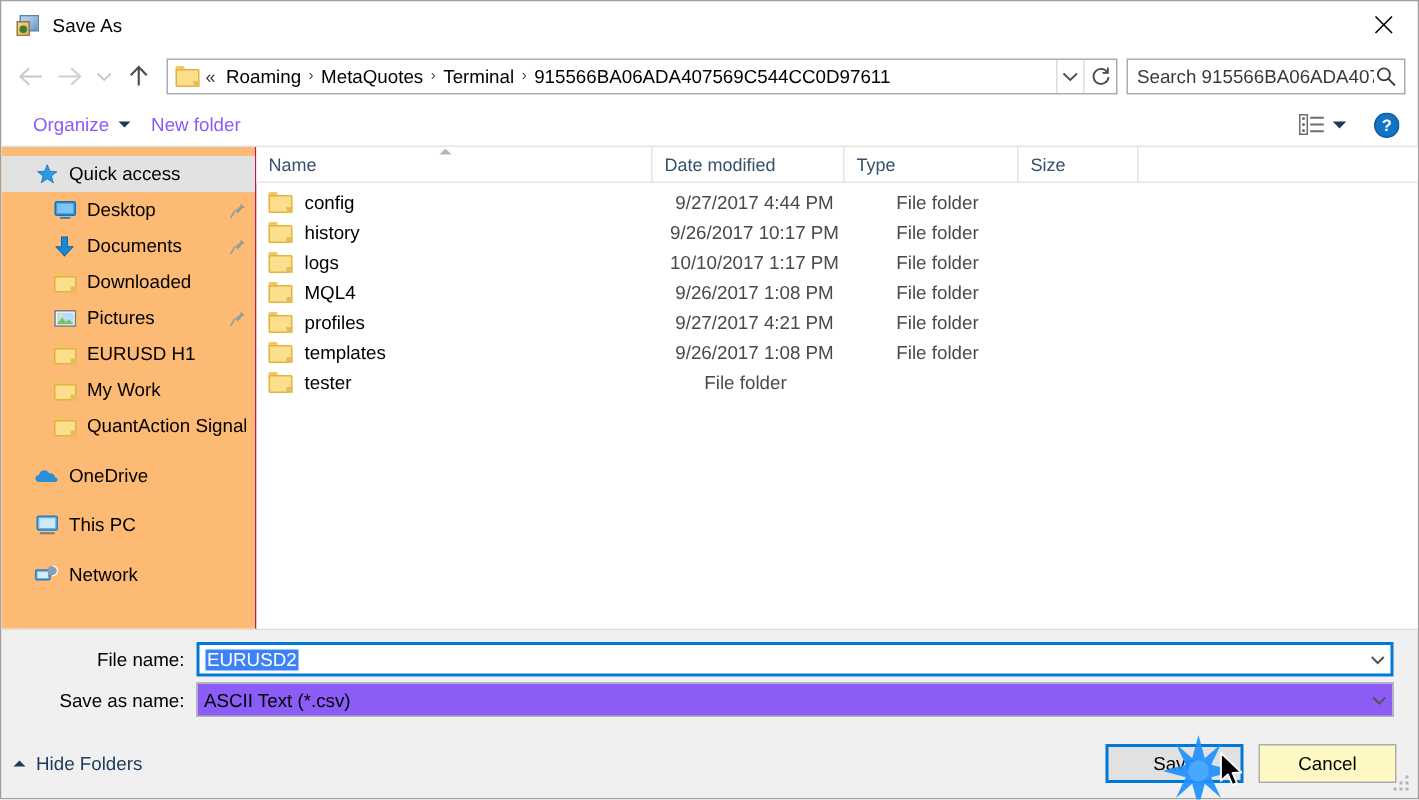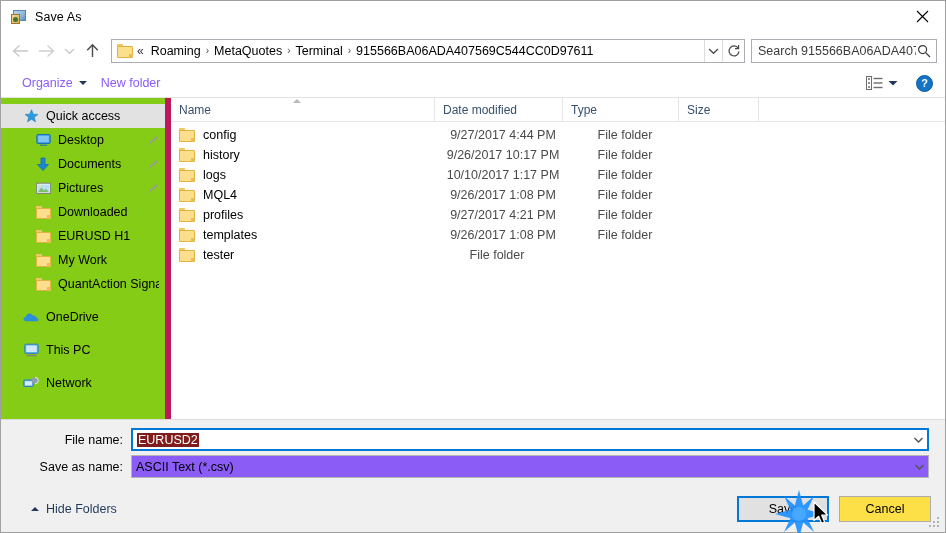--- a/index.html
+++ b/index.html
@@ -193,22 +193,22 @@
   
   .body-area {
     flex: 1 1 auto;
     display: flex;
     min-height: 0;
     background: #fff;
     border-bottom: 1px solid #dcdcdc;
   }
   .sidebar {
     width: 170px; flex: 0 0 170px;
-    background: #84cc16;
-    border-right: 6px solid #be185d;
+    background: #fdba74;
+    border-right: 1px solid #be185d;
     padding-top: 6px;
     overflow: hidden;
   }
   .side-item {
     height: 24px;
     display: flex; align-items: center;
     padding-left: 22px;
     padding-right: 6px;
     font-size: 12.5px;
     color: #000;
@@ -311,52 +311,52 @@
   }
   .combo.focused { border: 2px solid #0078d7; }
   .combo.disabled { background: #8b5cf6; border: 1px solid #b4b4b4; }
   .combo-val {
     flex: 1 1 auto;
     padding-left: 4px;
     font-size: 12.5px;
     white-space: nowrap; overflow: hidden;
   }
   .sel-text {
-    background: #7f1d1d; color: #fff; padding: 1px 1px;
+    background: #3b82f6; color: #fff; padding: 1px 1px;
   }
   .combo-arrow {
     width: 17px; flex: 0 0 17px;
     display: flex; align-items: center; justify-content: center;
   }
 
   
   .footer {
     flex: 0 0 46px;
     background: #f0f0f0;
     display: flex; align-items: center;
-    padding: 0 14px 0 30px;
+    padding: 0 14px 0 8px;
     position: relative;
   }
   .hide-folders {
     display: flex; align-items: center; gap: 7px;
     font-size: 12.5px;
     color: #1e395b;
     cursor: default;
   }
   .hf-caret {
     width: 0; height: 0;
     border-left: 4px solid transparent;
     border-right: 4px solid transparent;
     border-bottom: 4px solid #1e395b;
   }
   .footer-spacer { flex: 1 1 auto; }
   .btn {
     width: 92px; height: 26px;
     border: 1px solid #adadad;
-    background: #fde047;
+    background: #fef9c3;
     font-size: 12.5px;
     color: #000;
     display: flex; align-items: center; justify-content: center;
     cursor: default;
     position: relative;
   }
   .btn.default { border: 2px solid #0078d7; background: #e1e1e1; margin-right: 10px; }
   .grip {
     position: absolute;
     right: 4px; bottom: 3px;
@@ -536,45 +536,45 @@
         <span class="pin">
           <svg width="11" height="11" viewBox="0 0 11 11">
             <path d="M7.6 0.8 L10.2 3.4 L8.3 4 L5.6 7.3 L3.7 5.4 L7 2.7 Z" fill="#9a9a9a"></path>
             <line x1="3.6" y1="5.4" x2="0.8" y2="10.2" stroke="#9a9a9a" stroke-width="1.1"></line>
           </svg>
         </span>
       </div>
 
       <div class="side-item indent">
         <span class="side-ico">
+          <span class="folder-glyph" style="width:15px;height:13px;display:block;">
+            <span class="tab"></span>
+              <span class="body"></span>
+              <span class="fold"></span>
+          </span>
+        </span>
+        <span class="side-label">Downloaded</span>
+      </div>
+
+      <div class="side-item indent">
+        <span class="side-ico">
           <svg width="15" height="13" viewBox="0 0 15 13">
             <rect x="0.7" y="1.2" width="13.6" height="10.2" fill="#ffffff" stroke="#7d7d7d" stroke-width="1"></rect>
             <rect x="1.9" y="2.4" width="11.2" height="7.8" fill="#b8def5"></rect>
             <path d="M1.9 10.2 L5.4 5.6 L8 8.6 L9.8 6.8 L13.1 10.2 Z" fill="#7cbf6a"></path>
             <circle cx="4.3" cy="4.4" r="1.1" fill="#f5e27a"></circle>
           </svg>
         </span>
         <span class="side-label">Pictures</span>
         <span class="pin">
           <svg width="11" height="11" viewBox="0 0 11 11">
             <path d="M7.6 0.8 L10.2 3.4 L8.3 4 L5.6 7.3 L3.7 5.4 L7 2.7 Z" fill="#9a9a9a"></path>
             <line x1="3.6" y1="5.4" x2="0.8" y2="10.2" stroke="#9a9a9a" stroke-width="1.1"></line>
           </svg>
         </span>
-      </div>
-
-      <div class="side-item indent">
-        <span class="side-ico">
-          <span class="folder-glyph" style="width:15px;height:13px;display:block;">
-            <span class="tab"></span>
-              <span class="body"></span>
-              <span class="fold"></span>
-          </span>
-        </span>
-        <span class="side-label">Downloaded</span>
       </div>
 
       <div class="side-item indent">
         <span class="side-ico">
           <span class="folder-glyph" style="width:15px;height:13px;display:block;">
             <span class="tab"></span>
               <span class="body"></span>
               <span class="fold"></span>
           </span>
         </span>

